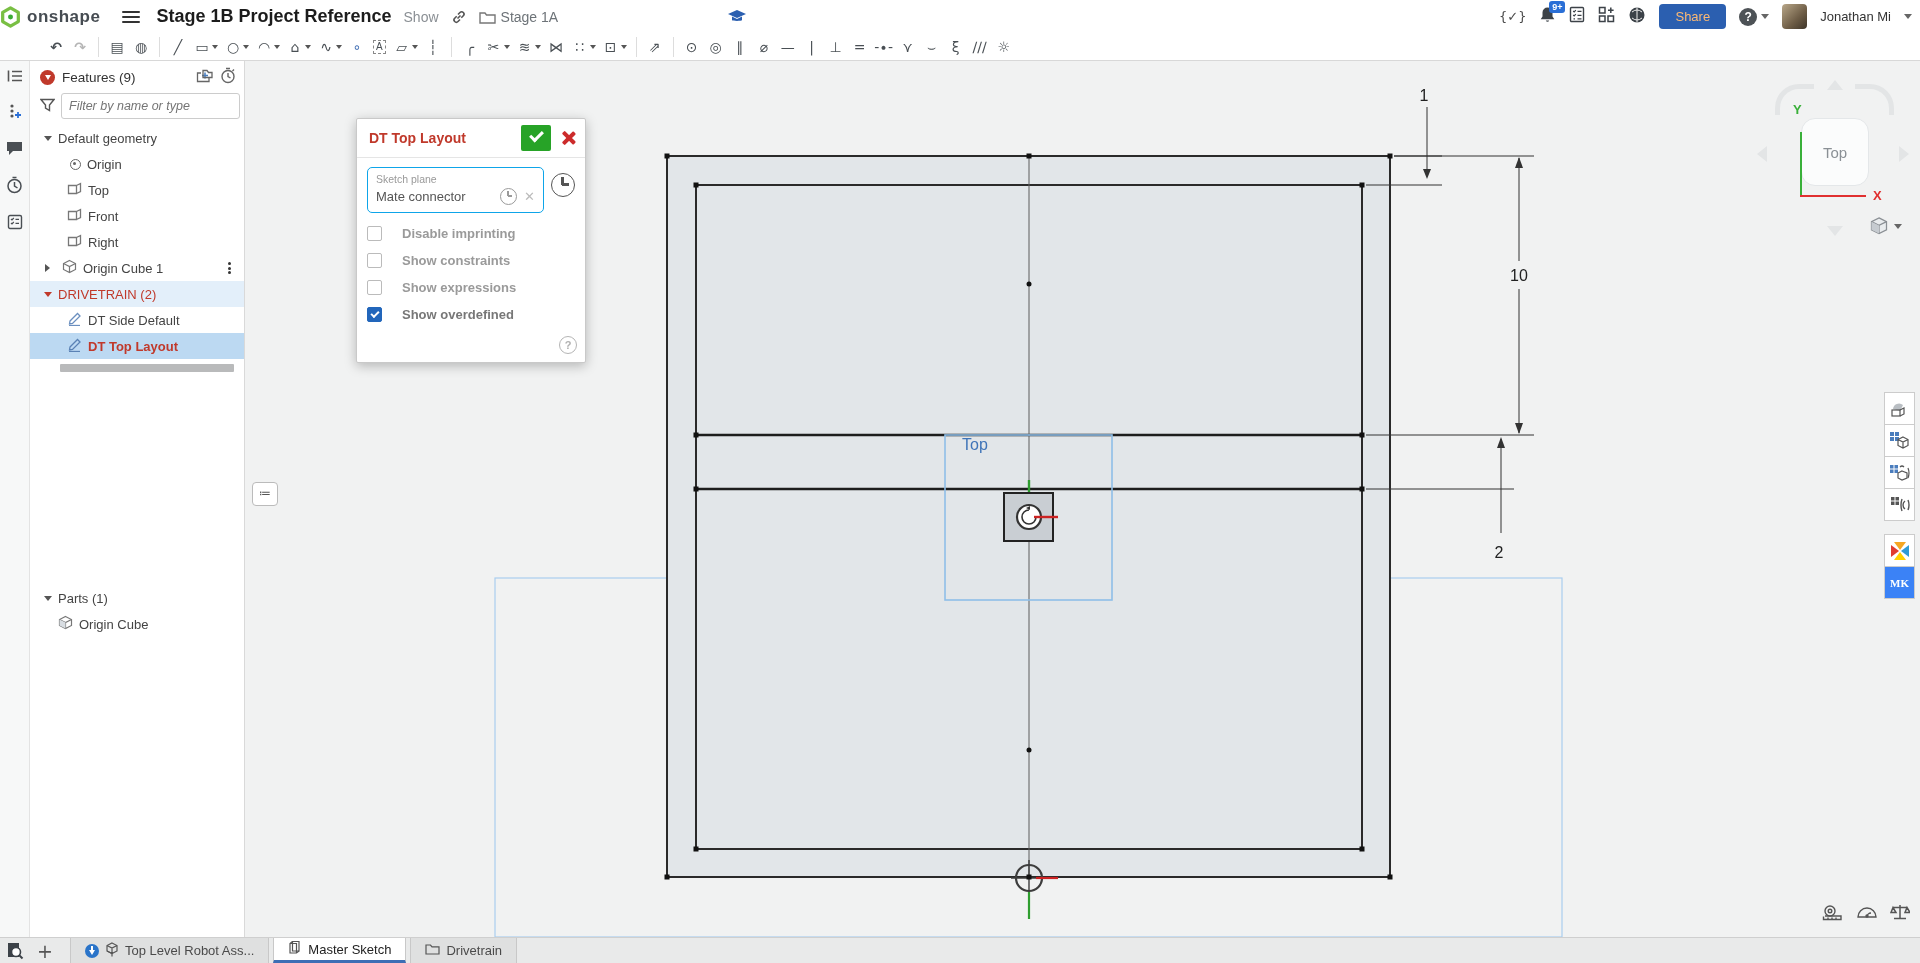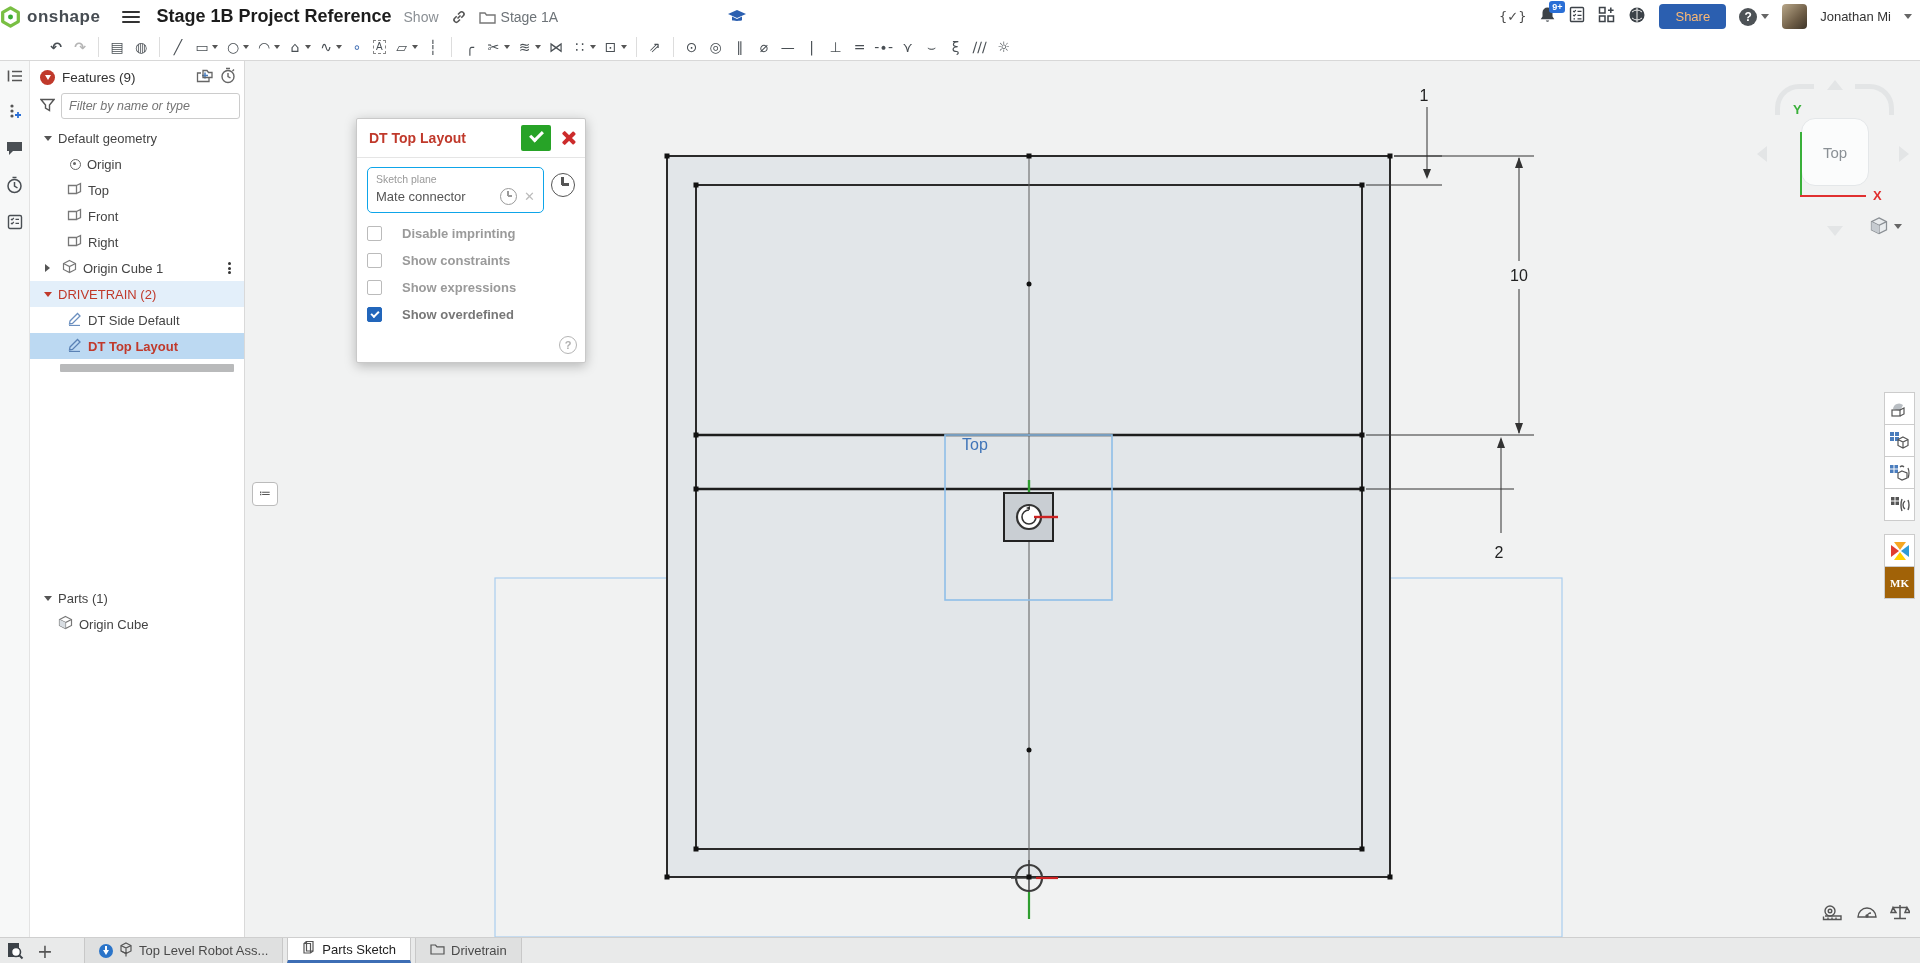--- a/index.html
+++ b/index.html
@@ -95,21 +95,21 @@
   .axY{position:absolute;left:43px;top:54px;width:2px;height:64px;background:#39b039;}
   .axX{position:absolute;left:43px;top:117px;width:66px;height:2px;background:#e03030;}
   .axYl{position:absolute;left:36px;top:24px;color:#39b039;font-size:13px;font-weight:bold;}
   .axXl{position:absolute;left:116px;top:110px;color:#e03030;font-size:13px;font-weight:bold;}
   .vc-arc{position:absolute;width:34px;height:26px;border:5px solid #e3e5e6;border-bottom:none;border-left:none;border-radius:0 24px 0 0;}
   .vc-cube-dd{position:absolute;left:112px;top:138px;display:flex;align-items:center;gap:5px;cursor:pointer;}
   
   .rstrip{position:absolute;left:1884px;top:393px;z-index:6;width:31px;}
   .rtile{width:29px;height:31px;background:#fff;border:1px solid #ccc;margin-top:-1px;display:flex;align-items:center;justify-content:center;cursor:pointer;}
   .rgap{height:14px;}
-  .mk{background:#a16207;color:#fff;font-weight:bold;font-size:11px;font-family:"Liberation Serif",serif;}
+  .mk{background:#3b82f6;color:#fff;font-weight:bold;font-size:11px;font-family:"Liberation Serif",serif;}
   
   .mtools{position:absolute;left:1822px;top:903px;display:flex;gap:12px;z-index:6;}
   
   .tabbar{position:absolute;left:0;right:0;bottom:0;height:25px;background:#e9eaea;border-top:1px solid #cfcfcf;z-index:12;display:flex;align-items:stretch;}
   .tabfind{width:30px;display:flex;align-items:center;justify-content:center;cursor:pointer;}
   .tabplus{width:30px;display:flex;align-items:center;justify-content:center;color:#555;font-size:19px;cursor:pointer;font-family:"DejaVu Sans",sans-serif;}
   .tab{display:flex;align-items:center;gap:6px;padding:0 14px;font-size:13px;color:#4a4a4a;background:#dfe0e0;border-right:1px solid #c8c8c8;border-left:1px solid #c8c8c8;margin-left:4px;cursor:pointer;white-space:nowrap;box-sizing:border-box;}
   .tab.active{background:#fff;border-bottom:3px solid #3d6eb5;color:#222;}
   .sync-ic{width:14px;height:14px;border-radius:50%;background:#2a74c9;position:relative;flex:none;}
   .sync-ic::after{content:"";position:absolute;left:4px;top:6px;border-left:3px solid transparent;border-right:3px solid transparent;border-top:5px solid #fff;}
@@ -578,34 +578,34 @@
 
   <div class="tabbar">
     <span class="tabfind">
       <svg width="18" height="18" viewBox="0 0 18 18">
           <rect x="2" y="1" width="11" height="14" fill="#3c4248"></rect>
           <circle cx="10" cy="10" r="4.5" fill="#fff" stroke="#3c4248" stroke-width="1.6"></circle>
           <path d="M13 13 l3.5 3.5" stroke="#3c4248" stroke-width="2"></path>
         </svg>
     </span>
     <span class="tabplus">+</span>
-    <div class="tab" style="margin-left:24px;">
+    <div class="tab" style="margin-left:10px;">
       <span class="sync-ic"></span>
       <span><svg width="14" height="15" viewBox="0 0 14 15" fill="none" stroke="#555" stroke-width="1.2">
             <path d="M7 1 L12 3.5 V9 L7 11.5 L2 9 V3.5 Z M2 3.5 L7 6 L12 3.5 M7 6 V11.5"></path>
             <path d="M2 9 L7 11.5 V14.5"></path>
           </svg></span>
       <span>Top Level Robot Ass...</span>
     </div>
     <div class="tab active">
       <span><svg width="14" height="15" viewBox="0 0 14 15" fill="none" stroke="#555" stroke-width="1.2">
             <path d="M4.5 1.5 L11 1.5 V11 L4.5 11 Z"></path>
             <path d="M4.5 1.5 L2 3.5 V13 L8.5 13 L11 11 M2 3.5 L8.5 3.5 L8.5 13"></path>
           </svg></span>
-      <span>Parts Sketch</span>
+      <span>Master Sketch</span>
     </div>
     <div class="tab">
       <span><svg width="15" height="12" viewBox="0 0 15 12" fill="none" stroke="#555" stroke-width="1.2">
             <path d="M1 2 h4.5 l1.5 1.8 H14 v7.2 H1 Z"></path>
           </svg></span>
       <span>Drivetrain</span>
     </div>
   </div>
 
 </div>

